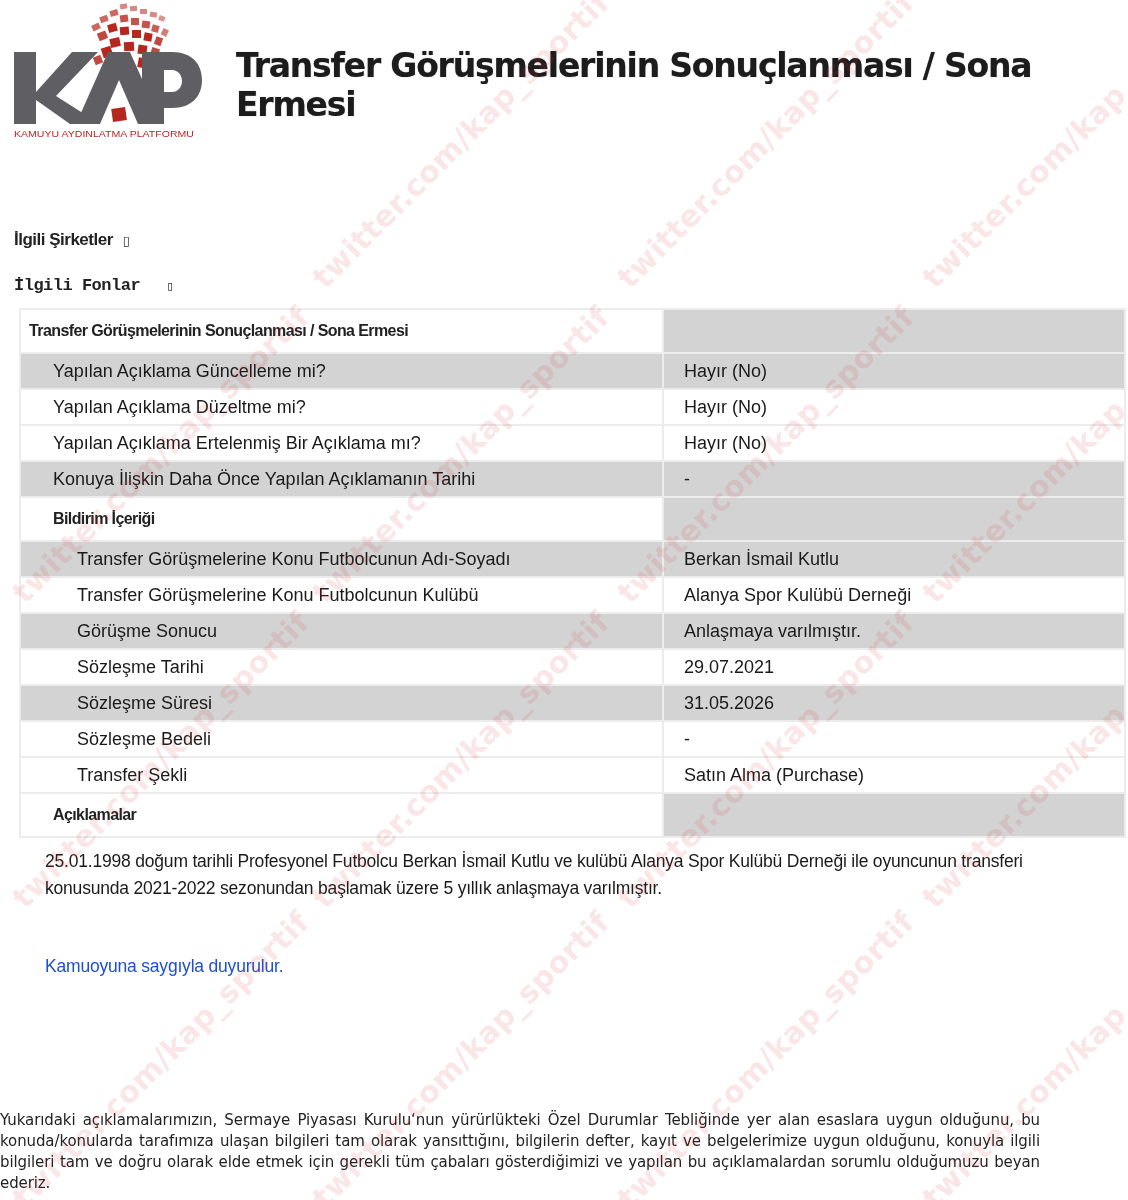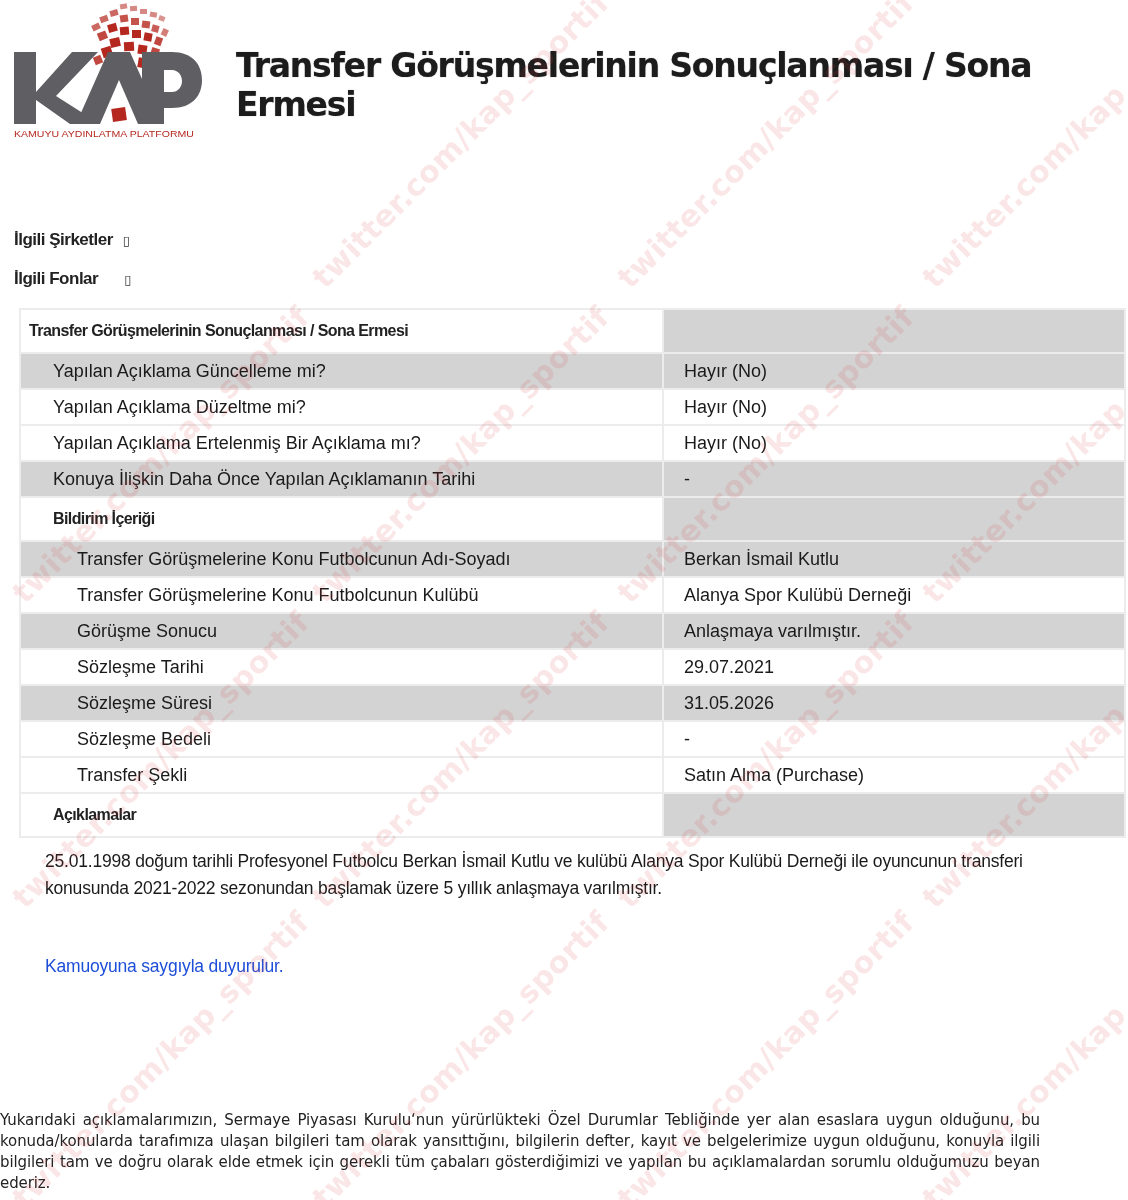--- a/index.html
+++ b/index.html
@@ -27,21 +27,21 @@
       font-family: "DejaVu Sans", sans-serif;
       font-size: 33px; font-weight: bold; color: #1c1c1c;
       letter-spacing: -1.2px;
       text-shadow: 0 0 1px #777;
     }
 
     
     .related { position: absolute; left: 14px; font-size: 17px; font-weight: bold; color: #222; letter-spacing: -0.5px; }
     .related .toggle { display: inline-block; font-weight: normal; font-size: 13px; color: #333; margin-left: 10px; }
     .related-companies { top: 230px; }
-    .related-funds { top: 269px; }
+    .related-funds { top: 276px; font-family: Liberation Mono, monospace; }
     .related-funds .toggle { margin-left: 26px; }
 
     
     .disclosure-table {
       position: absolute; left: 19px; top: 308px; width: 1107px;
       border-collapse: collapse;
       border: 1px solid #dedede;
     }
     .disclosure-table td { border: 2px solid #ececec; vertical-align: middle; font-size: 18px; }
     .disclosure-table td.k { width: 643px; }

